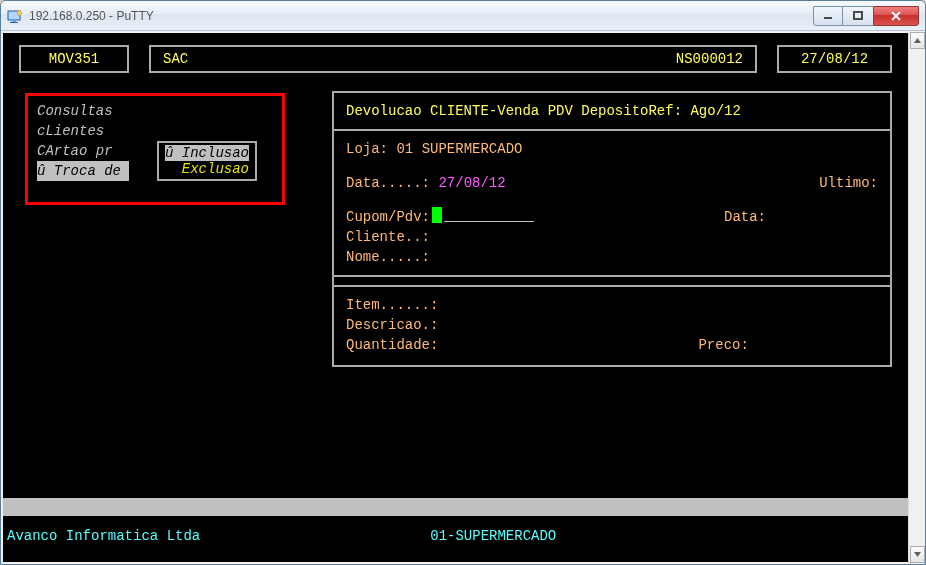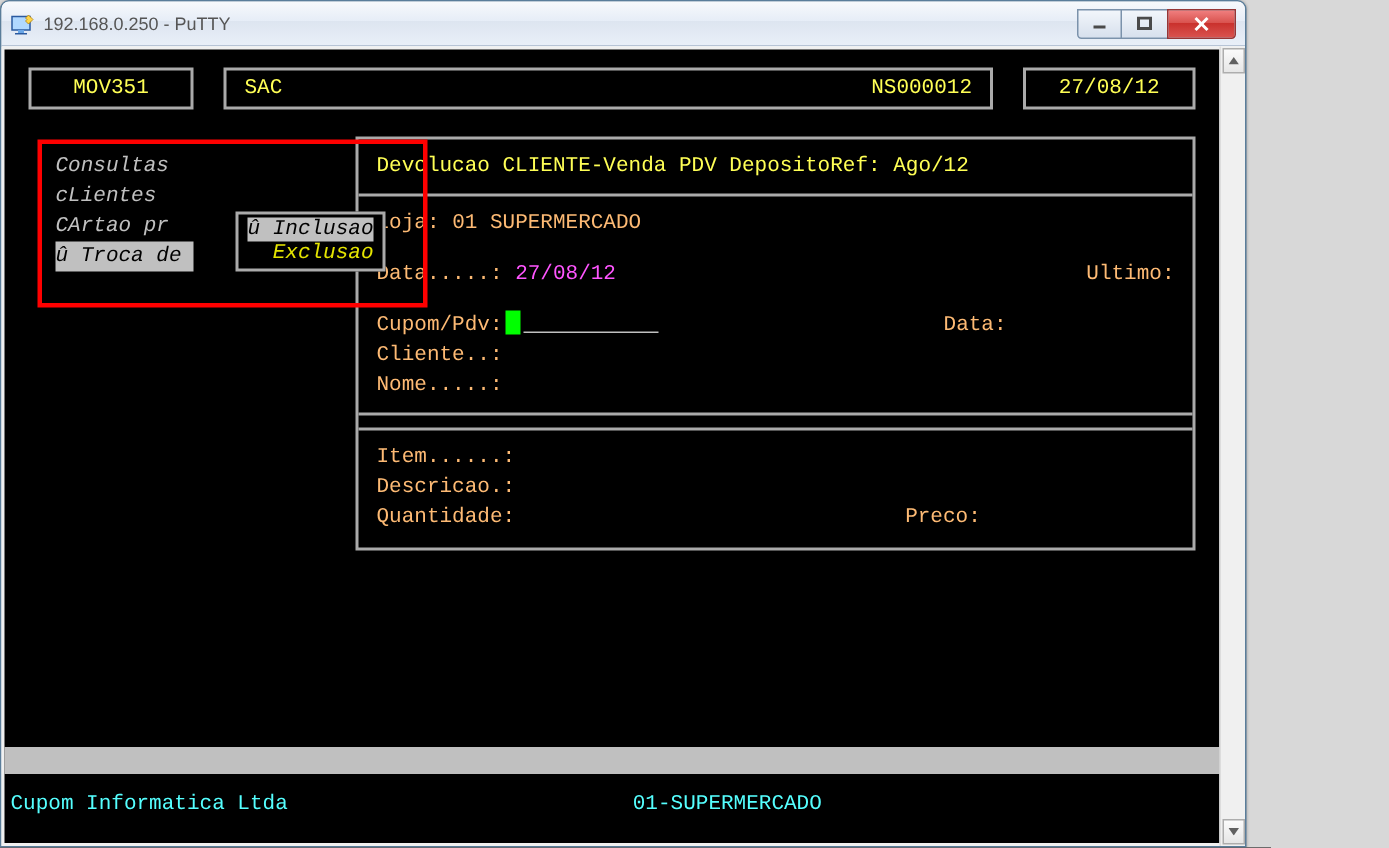--- a/index.html
+++ b/index.html
@@ -5,21 +5,21 @@
     * { margin: 0; padding: 0; box-sizing: border-box; }
     body {
       font-family: "Courier New", monospace;
       font-size: 14px;
       background: #d8d8d8;
       width: 926px;
       height: 565px;
       overflow: hidden;
     }
     .window {
-      width: 831px;
+      width: 926px;
       height: 565px;
       border: 1px solid #5a7d9a;
       border-radius: 6px 6px 0 0;
       background: #fff;
       box-shadow: 0 0 2px rgba(0,0,0,0.25);
       display: flex;
       flex-direction: column;
     }
     .titlebar {
       height: 30px;
@@ -293,21 +293,21 @@
             </div>
           <div class="row">
             <span class="cyan">Quantidade:</span>
             <span class="cyan" style="margin-left:260px">Preco:</span>
           </div>
         </div>
       </div>
 
       <div class="status-sep"></div>
       <div class="footer">
-        <span class="comp">Cupom Informatica Ltda</span>
+        <span class="comp">Avanco Informatica Ltda</span>
         <span class="loc">01-SUPERMERCADO</span>
       </div>
 
     </div>
     <div class="scrollbar">
       <div class="arrow up">
         <svg width="7" height="5">
             <polygon points="3.5,0 7,5 0,5" fill="#606060"></polygon>
           </svg>
       </div>

